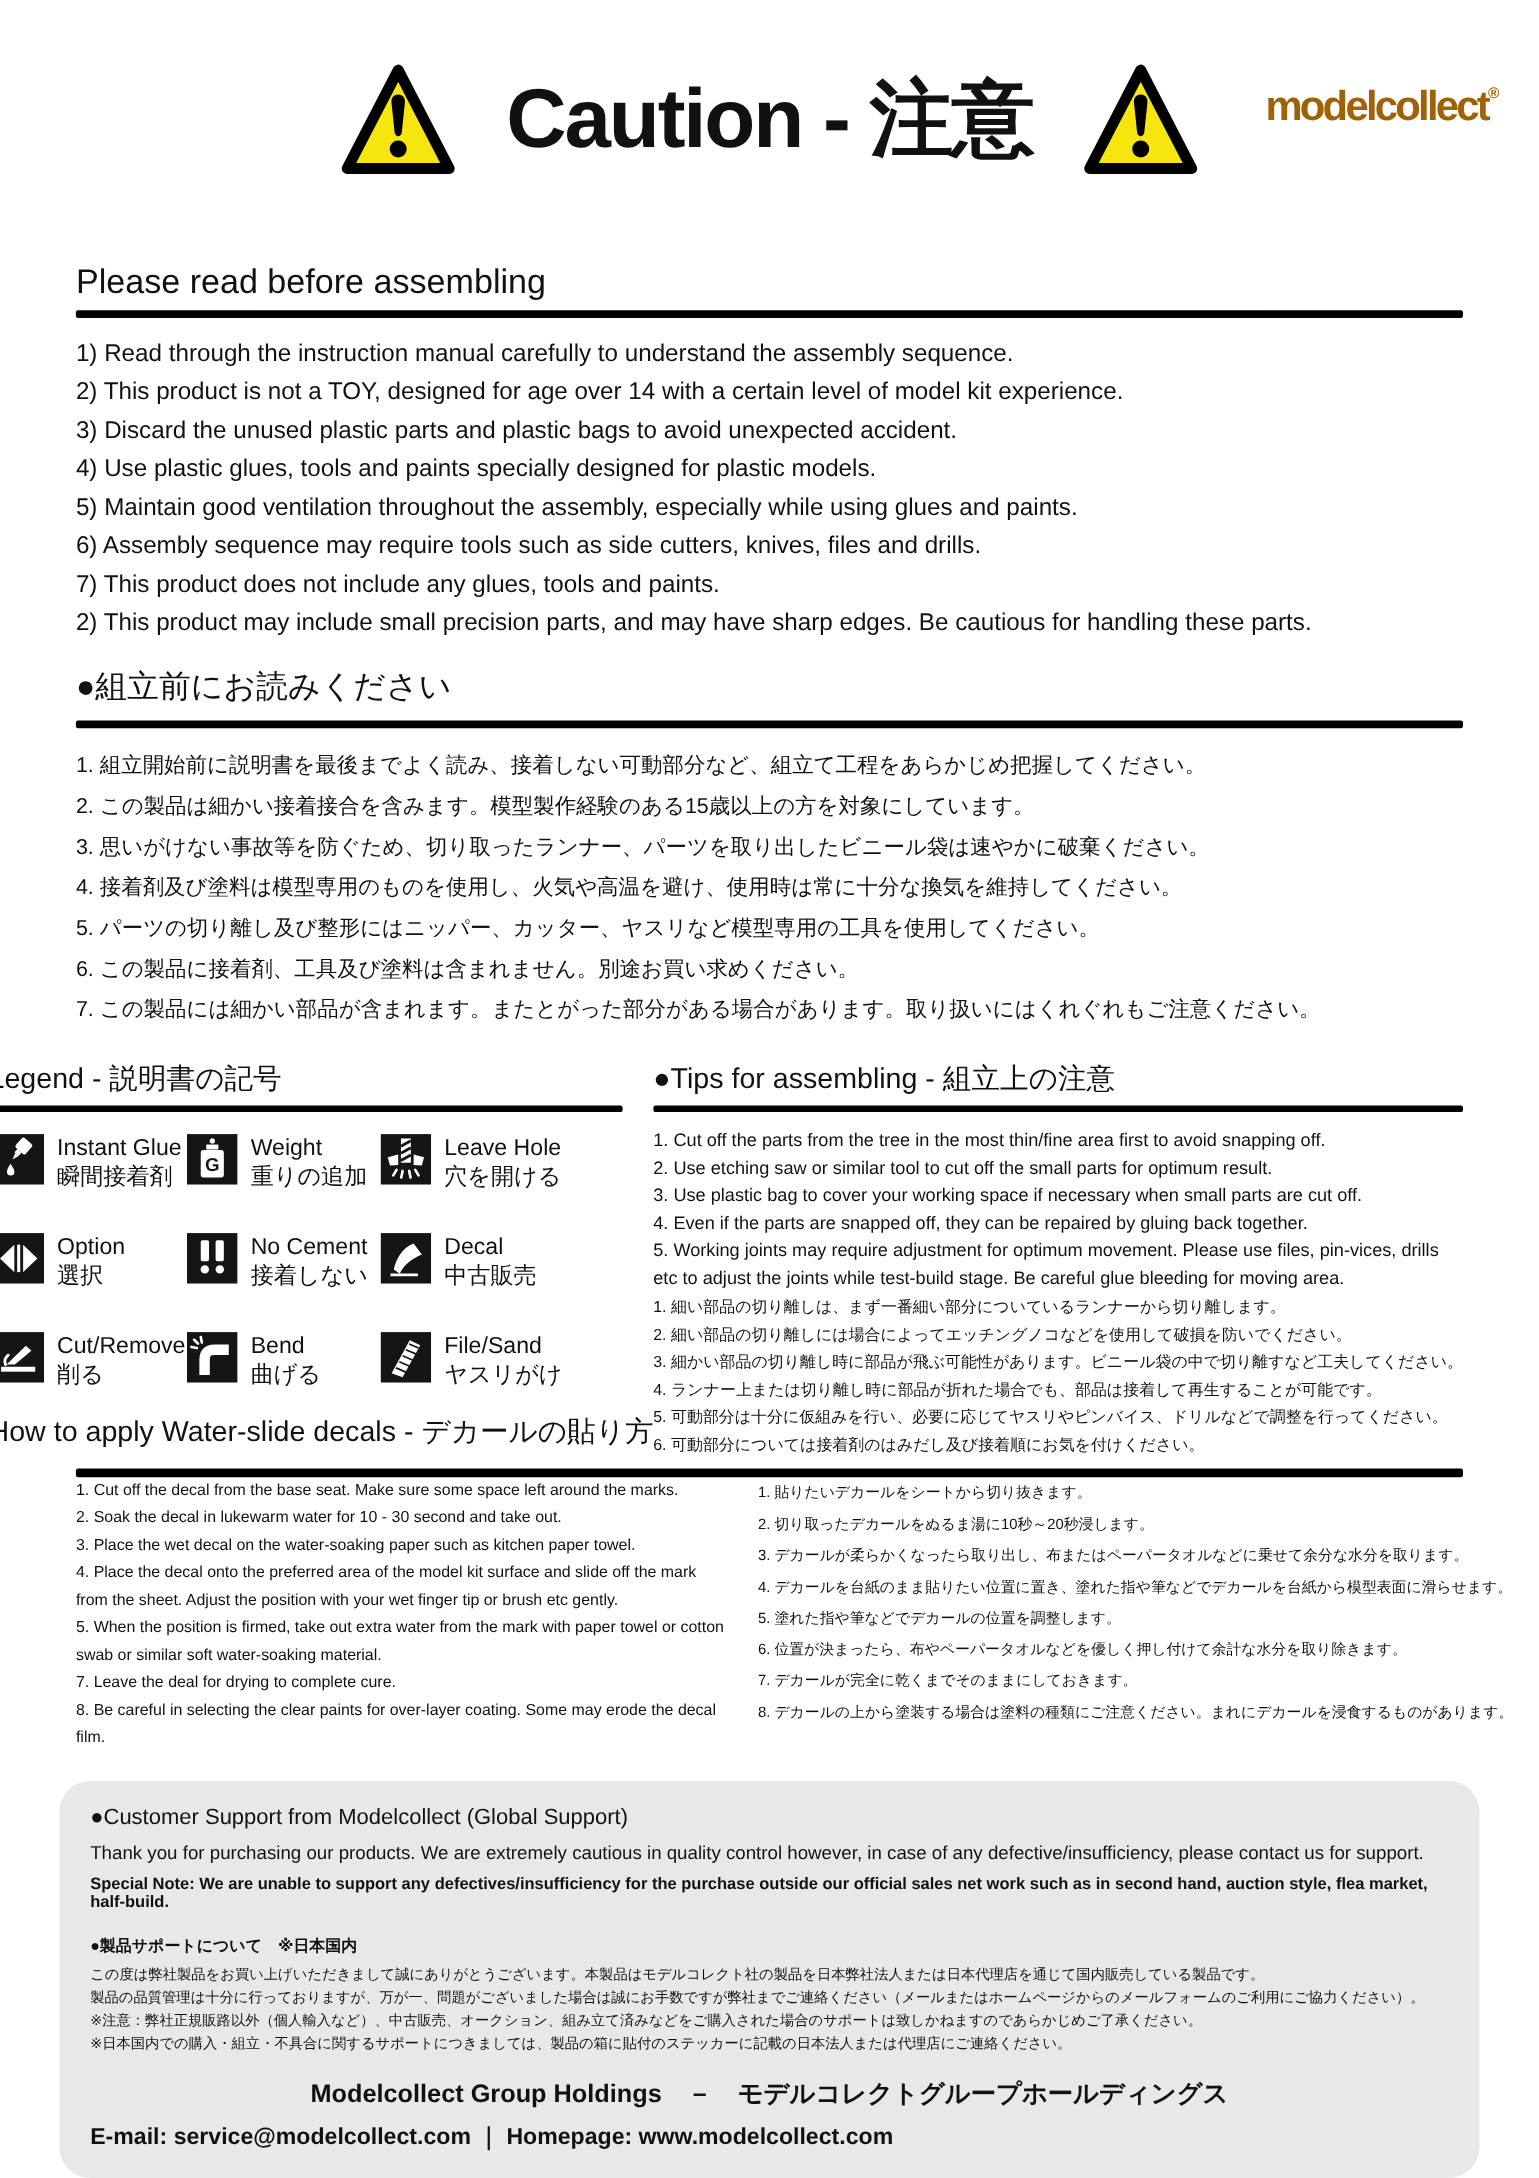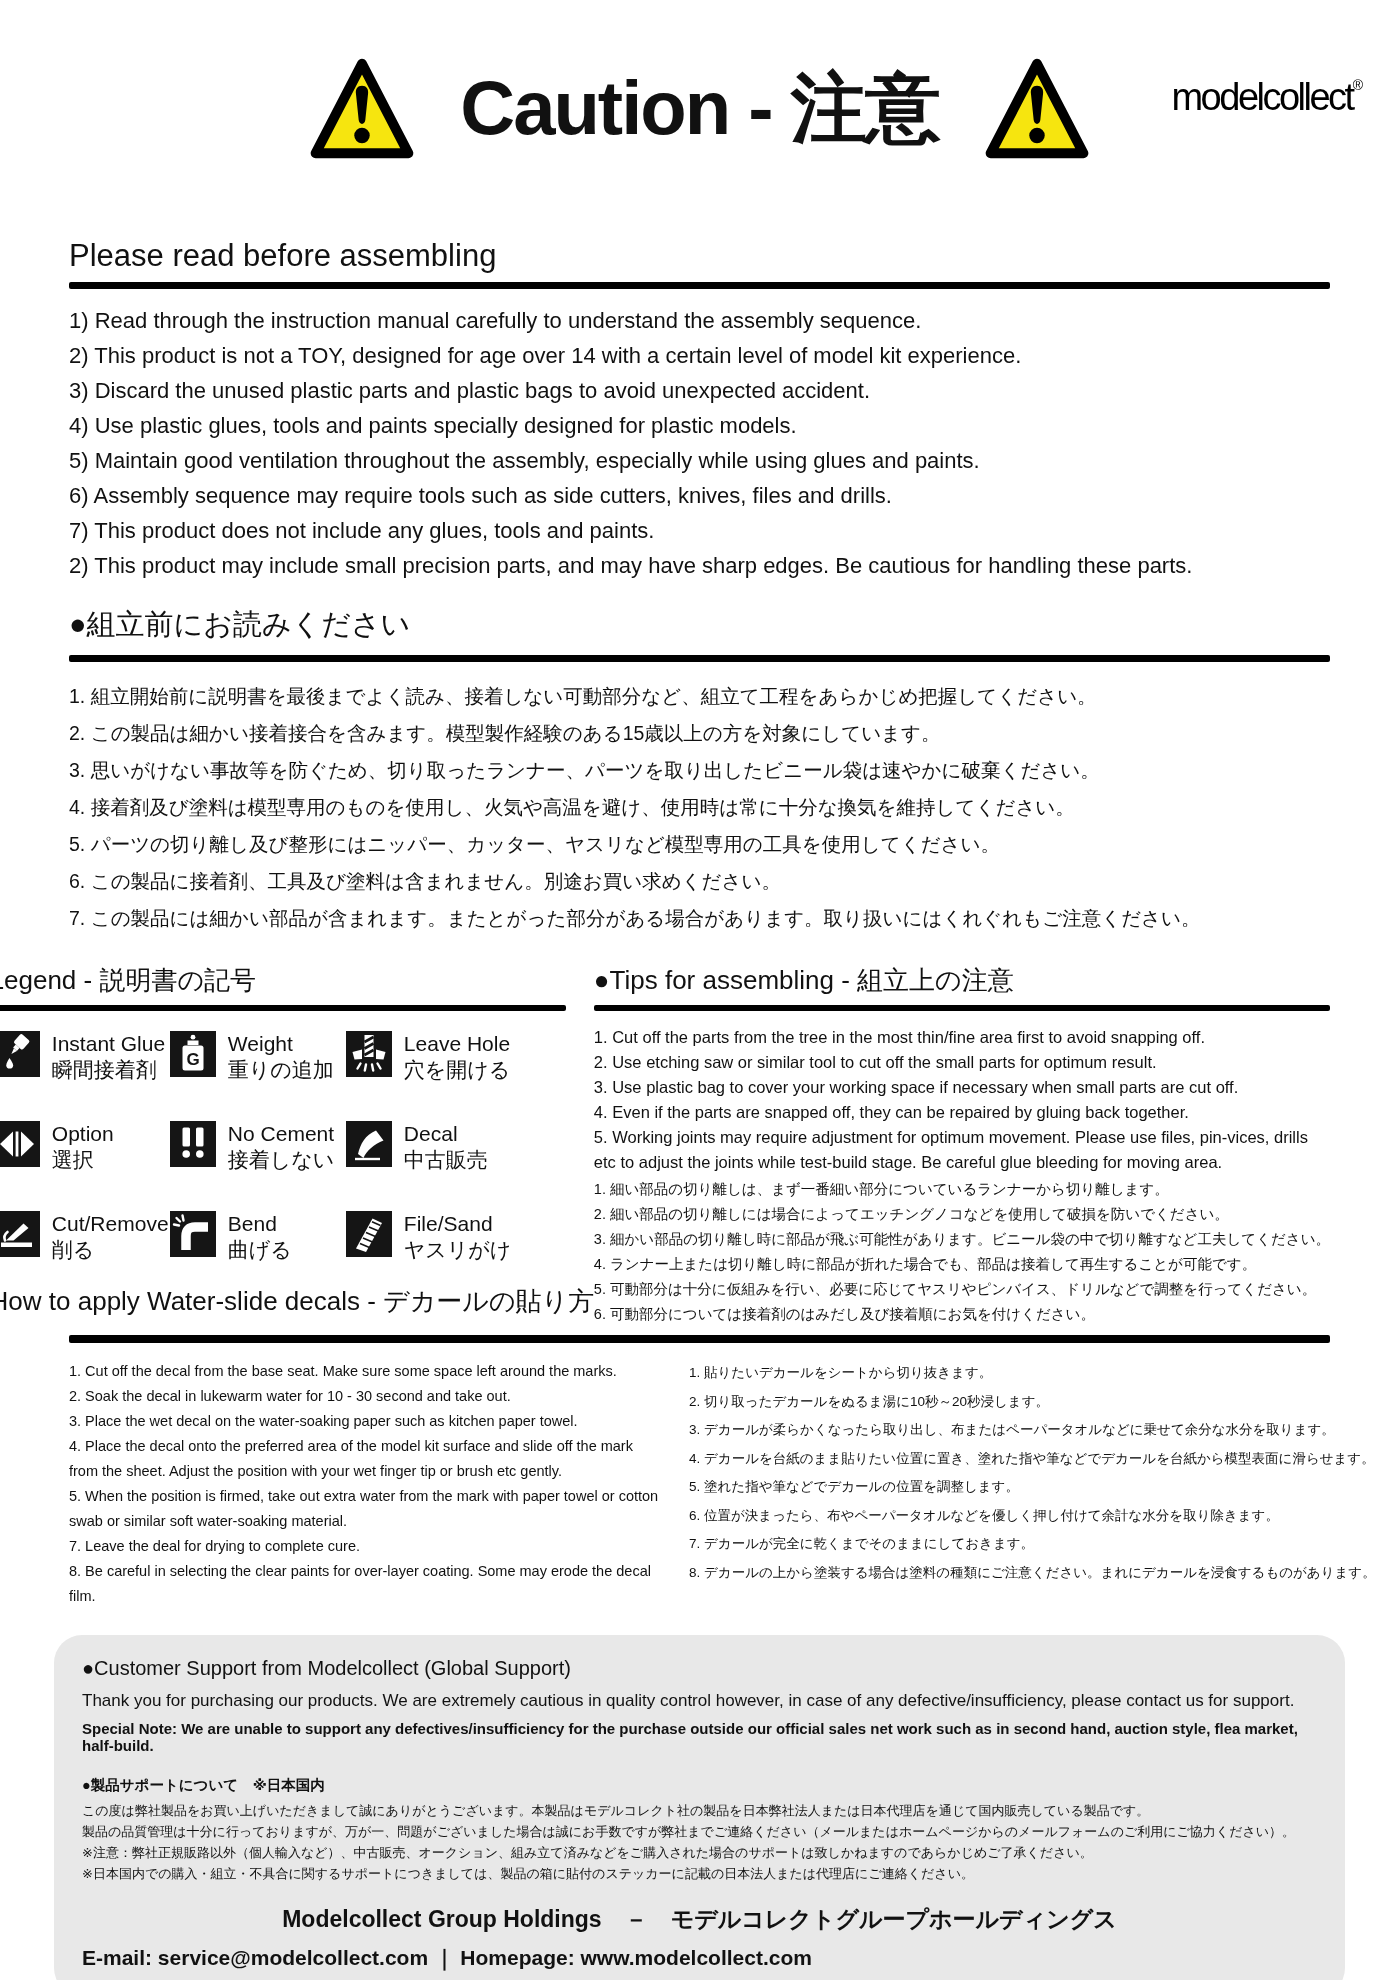--- a/index.html
+++ b/index.html
@@ -9,21 +9,21 @@
     font-family: "Liberation Sans", "DejaVu Sans", sans-serif;
     color: #111;
     position: relative;
     overflow: hidden;
   }
   .page { position: relative; width: 1399px; height: 1980px; }
 
   
   .logo {
     position: absolute; top: 20px; right: 36px;
-    color: #000000; font-weight: 400; font-size: 38px;
+    color: #a16207; font-weight: 700; font-size: 38px;
     letter-spacing: -2.5px;
   }
   .logo sup { font-size: 14px; letter-spacing: 0; vertical-align: 20px; }
 
   
   .caution-row {
     margin-top: 56px;
     display: flex; justify-content: center; align-items: center;
     gap: 42px;
   }
@@ -74,21 +74,21 @@
   .howto-head { margin-top: auto; padding-bottom: 8px; }
 
   .tips-en { margin-top: 14px; }
   .tips-en div { font-size: 16.5px; line-height: 25px; }
   .tips-jp { margin-top: 2px; }
   .tips-jp div { font-size: 14.5px; line-height: 25px; white-space: nowrap; }
 
   .full-rule { margin: 8px 69px 0 69px; height: 8px; background: #000; border-radius: 2px; }
 
   
-  .decals { margin-top: 16px; }
+  .decals { }
   .decals .col-left { width: 592px; display:block; }
   .decal-en div { font-size: 14.5px; line-height: 25px; }
   .decal-jp div { font-size: 13.5px; line-height: 28.5px; white-space: nowrap; }
 
   
   .support {
     margin: 26px 54px 0 54px;
     background: #e8e8e8;
     border-radius: 28px;
     padding: 22px 28px 24px 28px;

